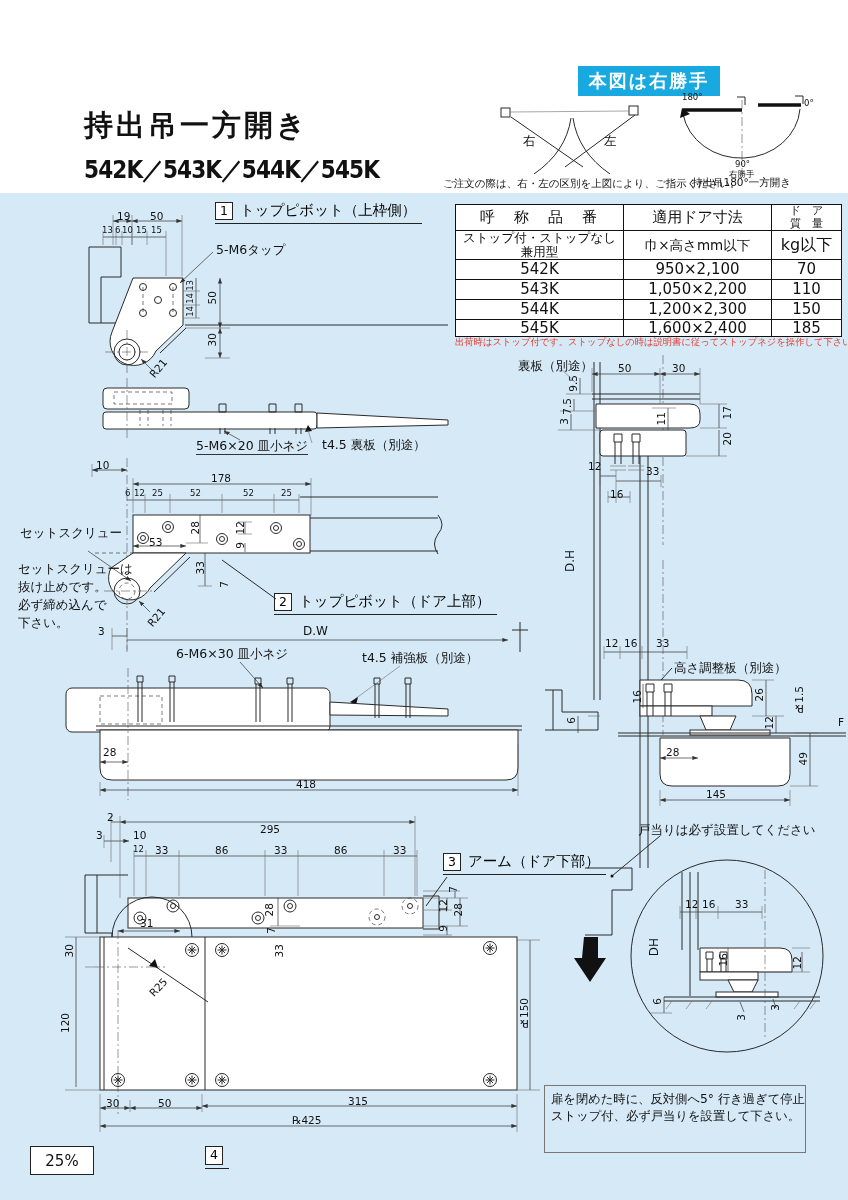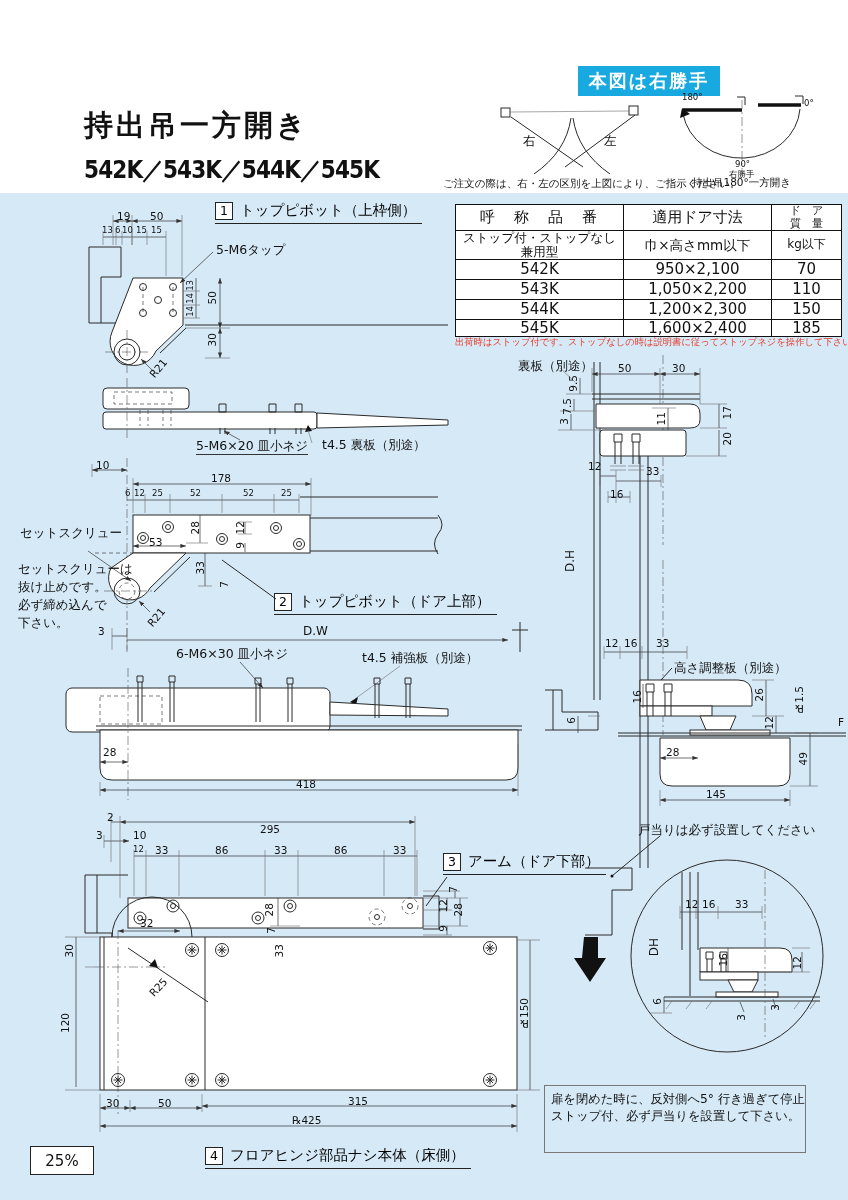--- a/index.html
+++ b/index.html
@@ -83,21 +83,21 @@
       <td class="hd1">呼　称　品　番</td>
       <td class="hd1" style="letter-spacing:0">適用ドア寸法</td>
       <td class="wcell">
         <div>ド　ア</div>
             <div>質　量</div>
       </td>
     </tr>
     <tr style="height:24px">
       <td class="hd2">ストップ付・ストップなし兼用型</td>
       <td class="hd2" style="font-size:13.5px">巾×高さmm以下</td>
-      <td class="hd2" style="font-size:12px">kg以下</td>
+      <td class="hd2" style="font-size:16px">kg以下</td>
     </tr>
     <tr style="height:20px">
       <td>542K</td>
       <td>950×2,100</td>
       <td>70</td>
     </tr>
     <tr style="height:20px">
       <td>543K</td>
       <td>1,050×2,200</td>
       <td>110</td>
@@ -123,21 +123,20 @@
   <div class="sec" style="left:274px;top:592px">
     <span class="nbox">2</span>
     <span>トップピボット（ドア上部）</span>
   </div>
   <div class="sec" style="left:443px;top:852px">
     <span class="nbox">3</span>
     <span>アーム（ドア下部）</span>
   </div>
   <div class="sec" style="left:205px;top:1146px">
     <span class="nbox">4</span>
-    <span>フロアヒンジ部品ナシ本体（床側）</span>
   </div>
   <div class="scalebox">
     <span>25%</span>
   </div>
 
   <svg style="left:60px;top:198px" width="400" height="262" viewBox="60 198 400 262">
     <defs>
         <marker id="mb" markerWidth="9" markerHeight="8" refX="8" refY="3" orient="auto-start-reverse">
           <path d="M0,0 L8,3 L0,6 Z" fill="#333"></path>
         </marker>
@@ -344,21 +343,21 @@
   <span class="dim" style="left:107px;top:812px">2</span>
   <span class="dim" style="left:260px;top:824px">295</span>
   <span class="dim" style="left:96px;top:830px">3</span>
   <span class="dim" style="left:133px;top:830px">10</span>
   <span class="dimS" style="left:133px;top:845px">12</span>
   <span class="dim" style="left:155px;top:845px">33</span>
   <span class="dim" style="left:215px;top:845px">86</span>
   <span class="dim" style="left:274px;top:845px">33</span>
   <span class="dim" style="left:334px;top:845px">86</span>
   <span class="dim" style="left:393px;top:845px">33</span>
-  <span class="dim" style="left:140px;top:918px">32</span>
+  <span class="dim" style="left:140px;top:918px">31</span>
   <span class="dim rv" style="left:264px;top:903px">28</span>
   <span class="dim rv" style="left:266px;top:927px">7</span>
   <span class="dim rv" style="left:448px;top:886px">7</span>
   <span class="dim rv" style="left:438px;top:899px">12</span>
   <span class="dim rv" style="left:453px;top:903px">28</span>
   <span class="dim rv" style="left:438px;top:925px">9</span>
   <span class="dim rv" style="left:274px;top:944px">33</span>
   <span class="dim rv" style="left:64px;top:944px">30</span>
   <span class="dim rv" style="left:60px;top:1013px">120</span>
   <span class="dim" style="left:148px;top:982px;transform:rotate(-47deg)">R25</span>

